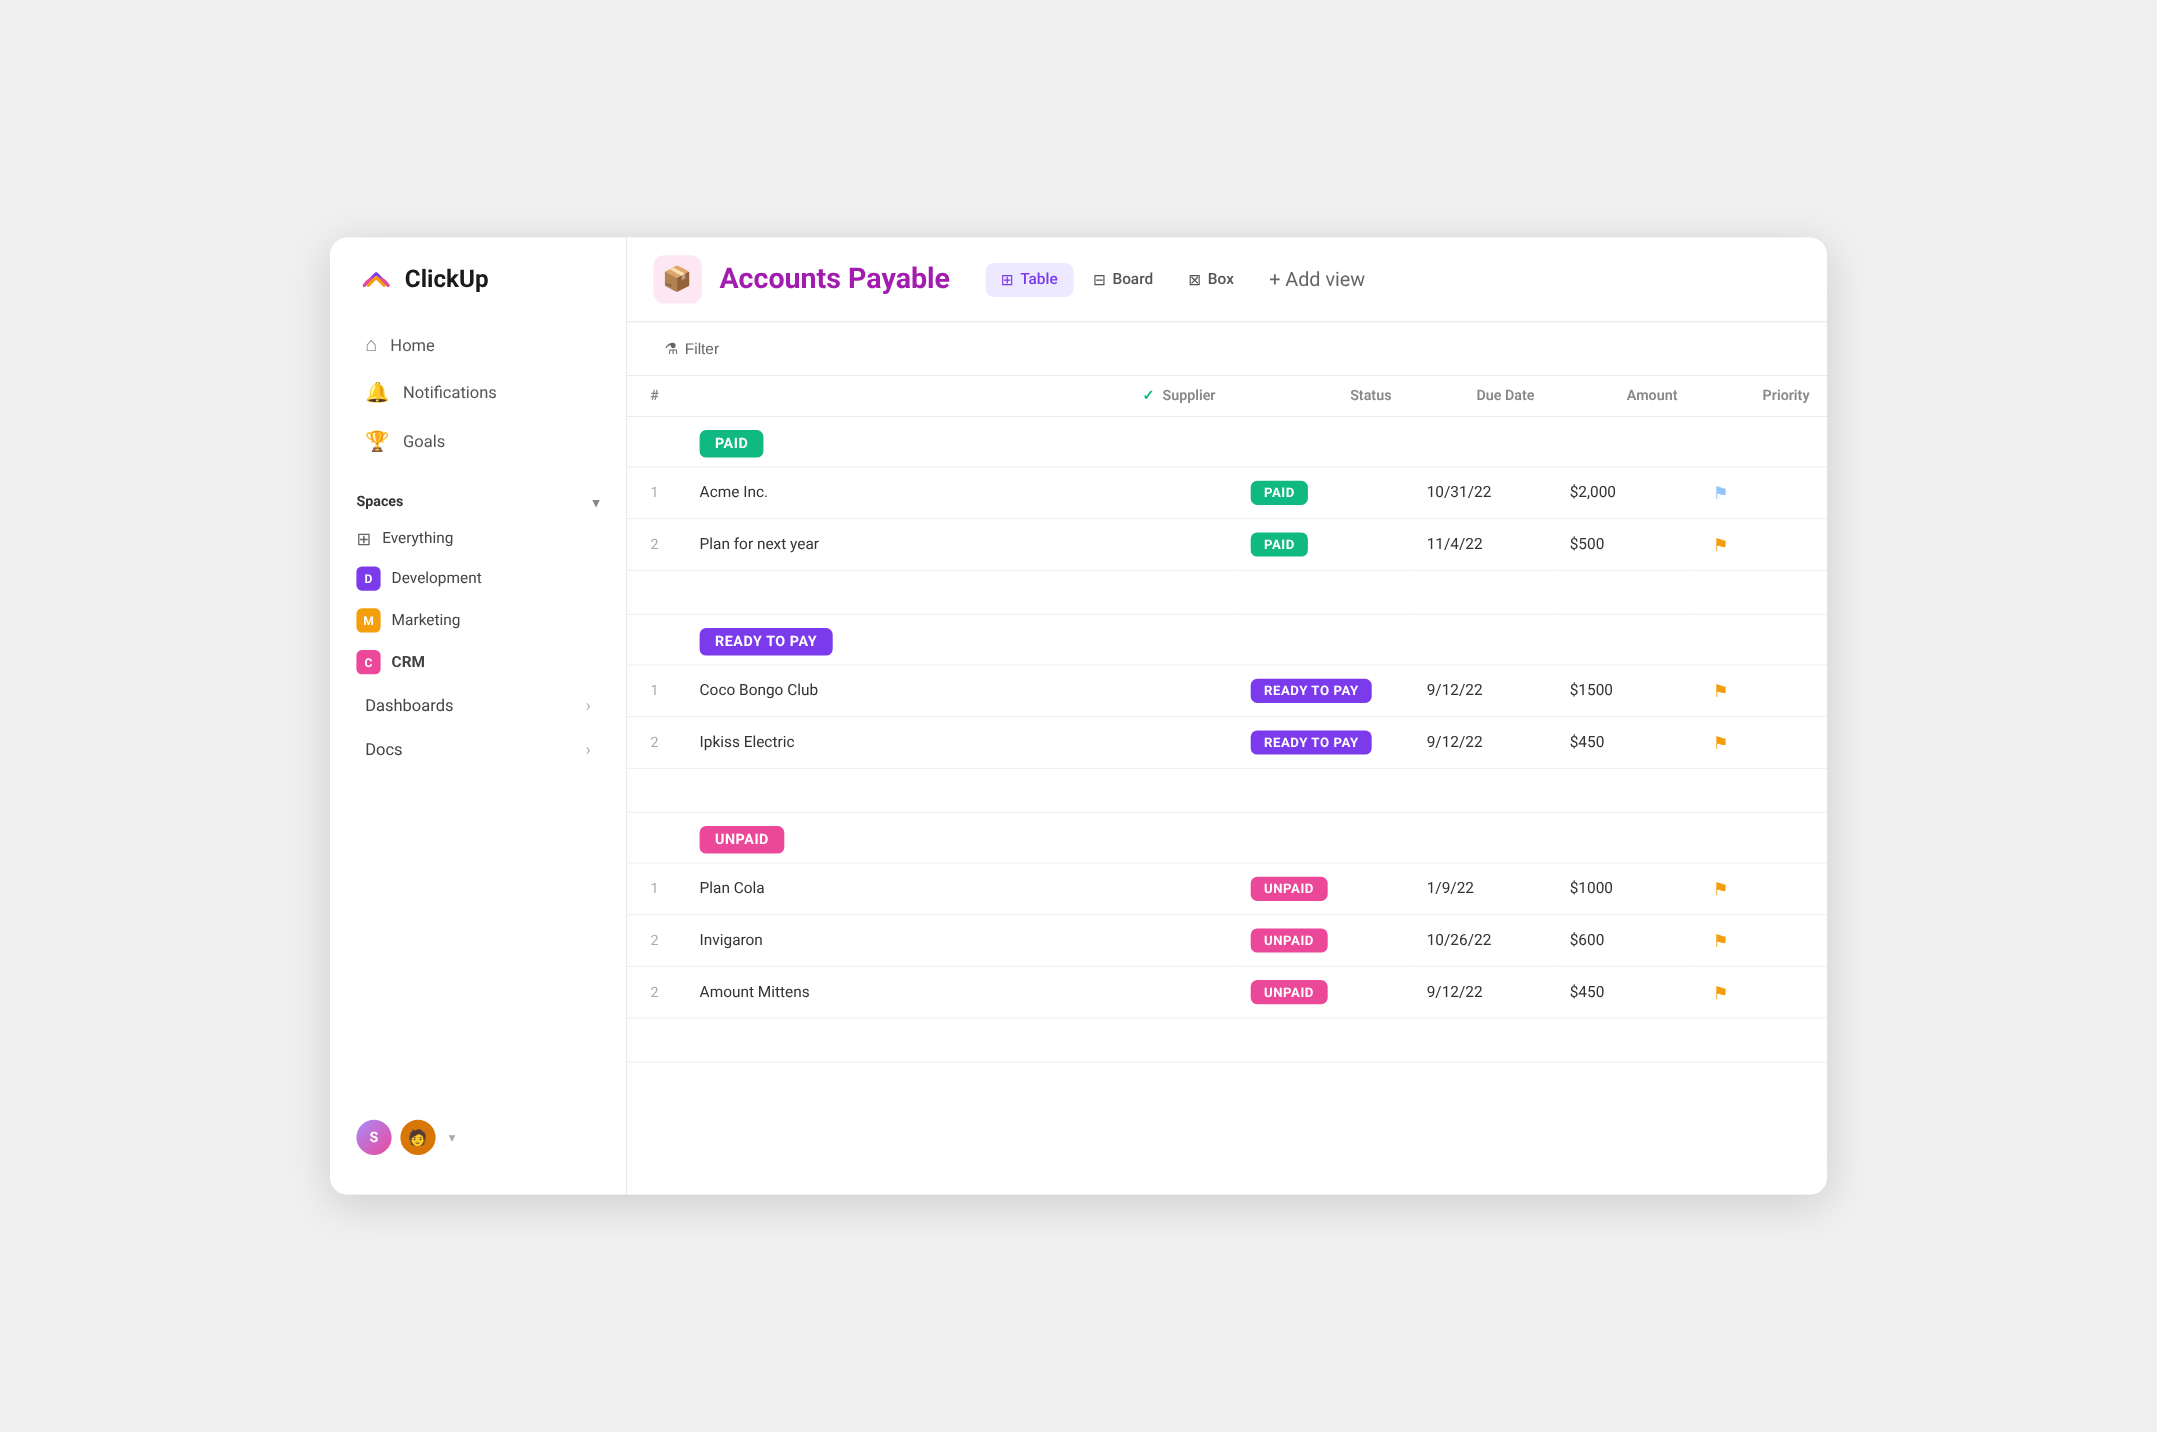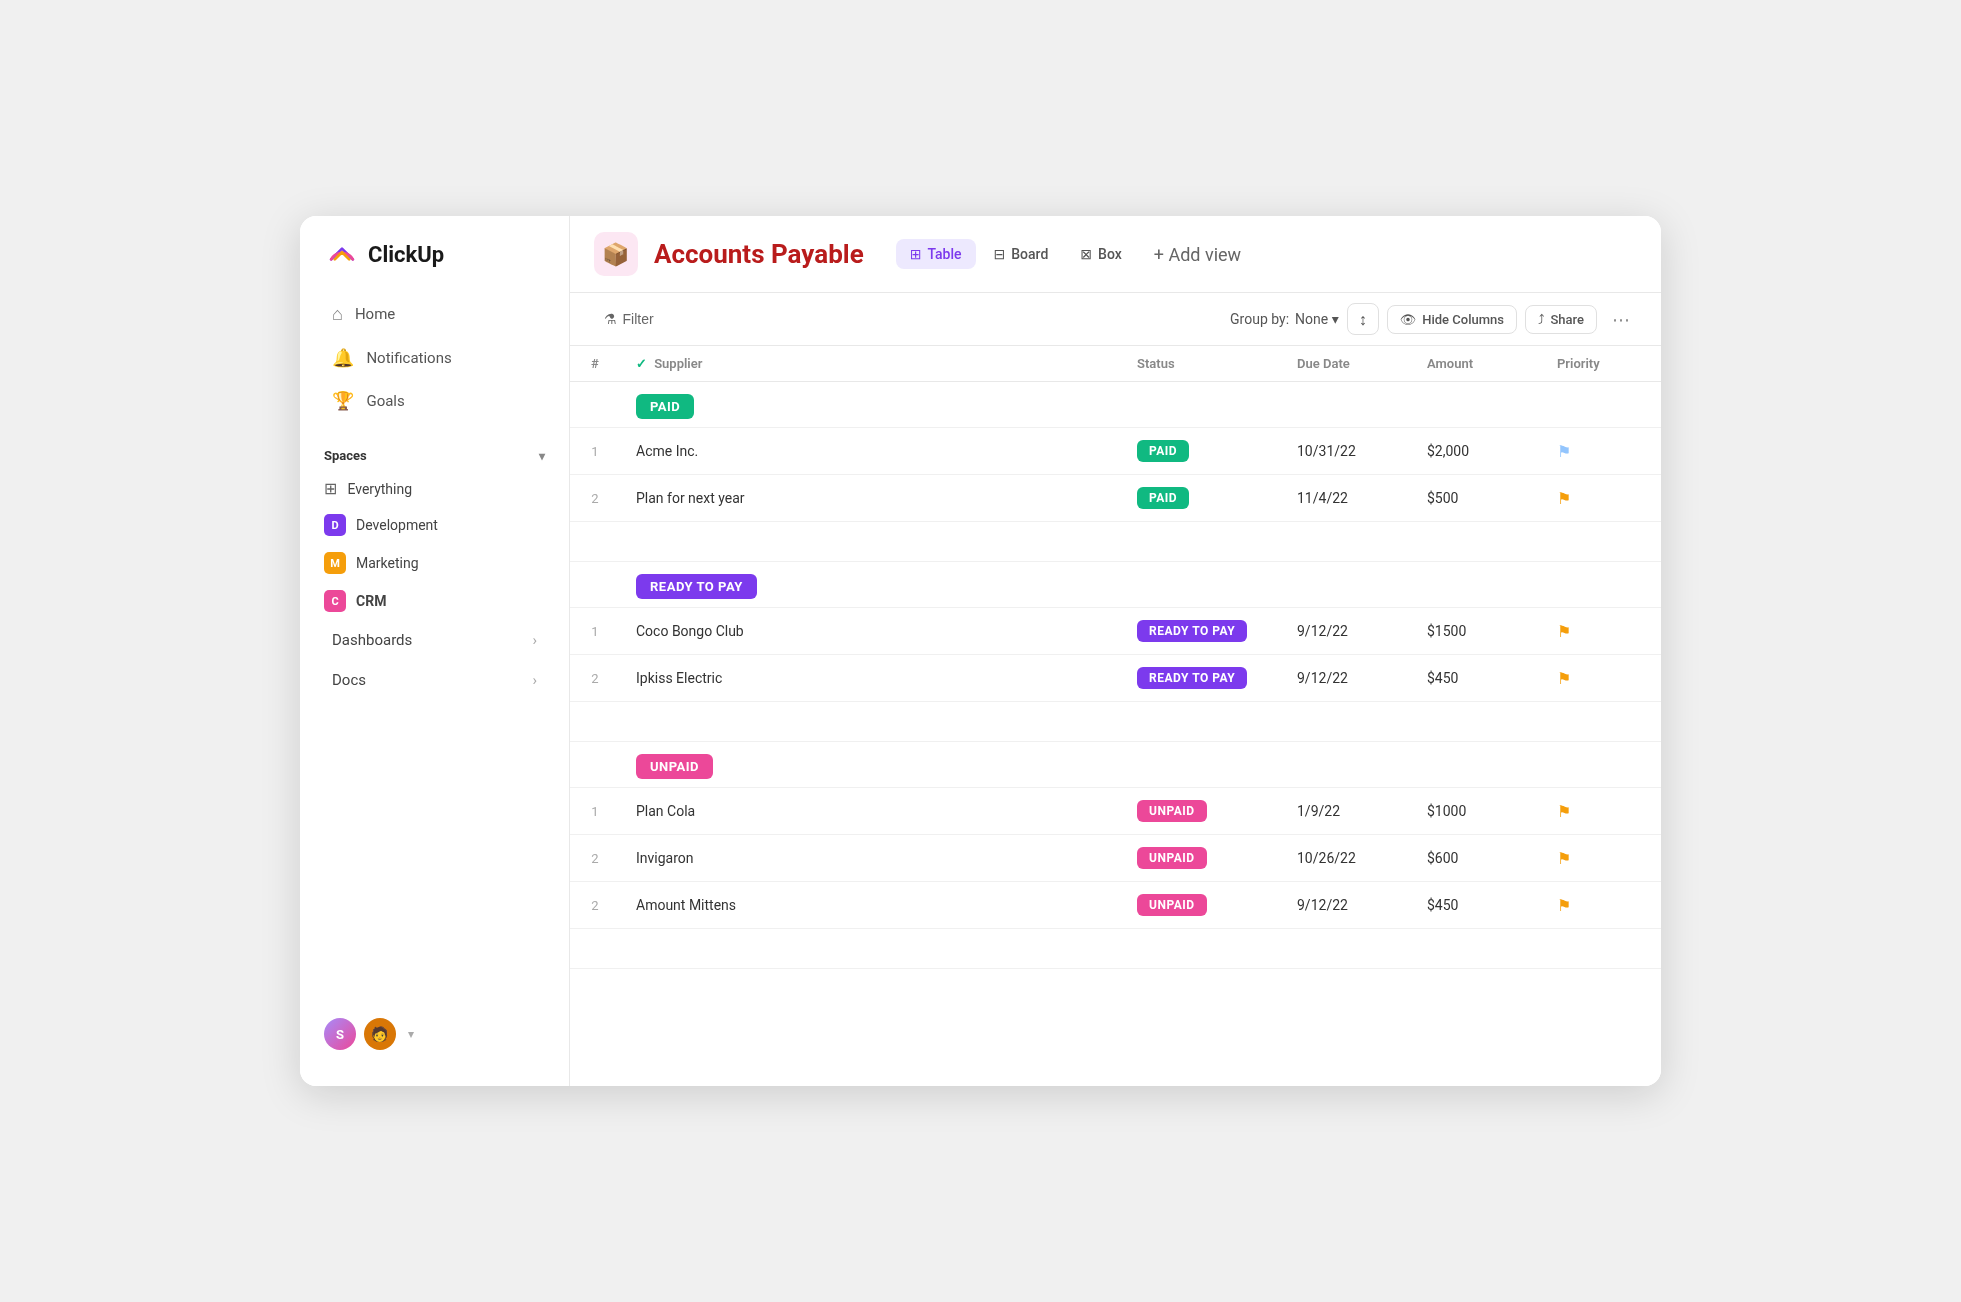--- a/index.html
+++ b/index.html
@@ -159,21 +159,21 @@
       background: #fce7f3;
       border-radius: 10px;
       display: flex;
       align-items: center;
       justify-content: center;
       font-size: 22px;
     }
     .page-title {
       font-size: 26px;
       font-weight: 700;
-      color: #b91c1c;
+      color: #a21caf;
       margin-right: 8px;
     }
     .view-tabs {
       display: flex;
       align-items: center;
       gap: 4px;
       margin-left: 8px;
     }
     .view-tab {
       display: flex;
@@ -275,21 +275,21 @@
     }
     table {
       width: 100%;
       border-collapse: collapse;
     }
     thead th {
       padding: 10px 16px;
       font-size: 13px;
       font-weight: 600;
       color: #888;
-      text-align: left;
+      text-align: right;
       border-bottom: 1px solid #e8e8e8;
       background: #fff;
       position: sticky;
       top: 0;
       z-index: 10;
     }
     thead th:first-child { width: 50px; text-align: center; }
     thead th.col-supplier { min-width: 260px; }
     thead th.col-status { width: 160px; }
     thead th.col-duedate { width: 130px; }
@@ -426,43 +426,20 @@
         </div>
       </div>
     </div>
 
     <div class="toolbar">
       <div class="toolbar-left">
         <button class="filter-btn">
           <span>⚗</span>
           <span>Filter</span>
         </button>
-      </div>
-      <div class="toolbar-right">
-        <div class="group-by">
-          <span>Group by:</span>
-          <span style="cursor:pointer;">
-            <span>None</span>
-            <span> ▾</span>
-          </span>
-        </div>
-        <div class="sort-btn">
-          <span>↕</span>
-        </div>
-        <div class="toolbar-btn">
-          <span>👁</span>
-          <span>Hide Columns</span>
-        </div>
-        <div class="toolbar-btn">
-          <span>⤴</span>
-          <span>Share</span>
-        </div>
-        <div class="more-btn">
-          <span>⋯</span>
-        </div>
       </div>
     </div>
 
     <div class="table-wrapper">
       <table>
         <thead>
           <tr>
             <th>#</th>
             <th class="col-supplier">
               <span style="color:#10b981;margin-right:4px;">✓</span>

